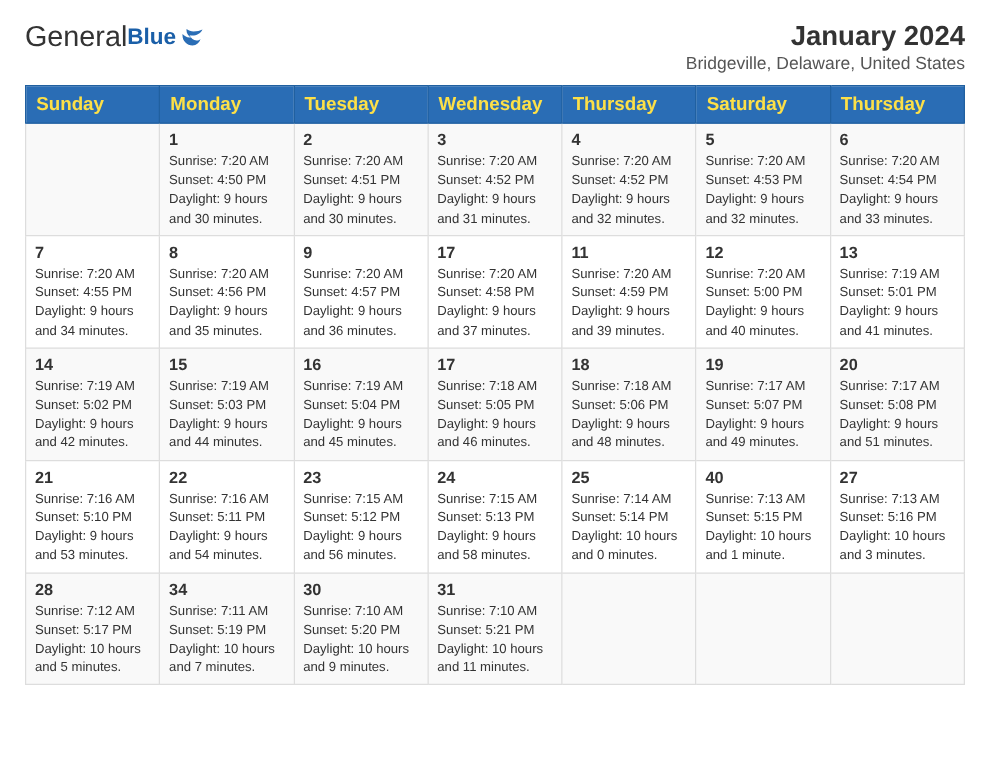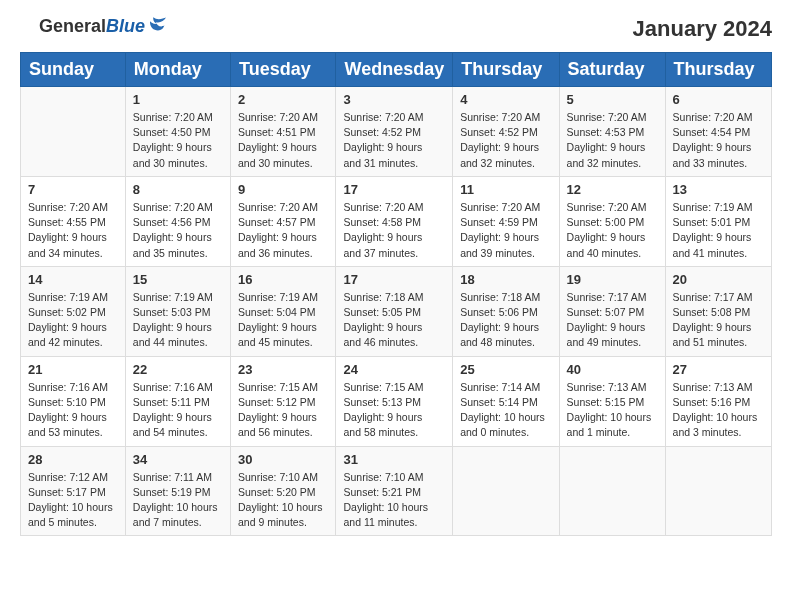--- a/index.html
+++ b/index.html
@@ -19,28 +19,27 @@
     .logo {
       display: flex;
       flex-direction: column;
       align-items: flex-start;
     }
     .logo-top {
       display: flex;
       align-items: center;
     }
     .logo-general {
-      font-size: 18px;
-      font-weight: bold;
-      color: #333;
-      margin-left: 19px;
+      font-size: 23px;
+      font-weight: normal;
+      color: #333;
     }
     .logo-blue-bird {
       display: inline-flex;
-      font-style: italic;
+      align-items: center;
     }
     .logo-blue {
       font-size: 18px;
       font-weight: bold;
       color: #1a5fa8;
     }
     .logo-bird {
       margin-left: 3px;
       width: 20px;
       height: 16px;
@@ -57,24 +56,24 @@
       font-size: 14px;
       color: #555;
     }
     .calendar {
       width: 100%;
       border-collapse: collapse;
       border: 1px solid #ccc;
     }
     .calendar th {
       background-color: #2a6db5;
-      color: #ffffff;
+      color: #fde047;
       text-align: left;
       padding: 6px 8px;
-      font-size: 18px;
+      font-size: 15px;
       border: 1px solid #2060a0;
     }
     .calendar td {
       vertical-align: top;
       padding: 5px 7px;
       border: 1px solid #ddd;
       min-height: 80px;
       width: calc(100% / 7);
       font-size: 11px;
       color: #333;
@@ -108,20 +107,21 @@
       <span class="logo-blue-bird">
         <span class="logo-blue">Blue</span>
         <svg class="logo-bird" viewBox="0 0 24 20" fill="#2a6db5">
           <path d="M22 2C20 6 16 8 12 8c-1 0-2-.1-3-.3C10.5 10.5 13 13 16 13c1.5 0 3-.5 4-1.5C19 15 16 18 12 18c-5.5 0-10-4.5-10-10 0-.5 0-1 .1-1.5C3.5 8 6 10 9 10c.5 0 1 0 1.5-.1C8 8.5 6 6 6 3c0-.5 0-1 .1-1.5C8 3 10.5 4 13 4c3.5 0 6.5-1 9-2z"></path>
         </svg>
       </span>
     </div>
   </div>
   <div class="title-block">
     <div class="month-title">January 2024</div>
+    <div class="location">Bridgeville, Delaware, United States</div>
   </div>
 </div>
 
 <table class="calendar">
   <thead>
     <tr id="weekday-header">
     <th>Sunday</th>
         <th>Monday</th>
         <th>Tuesday</th>
         <th>Wednesday</th>

